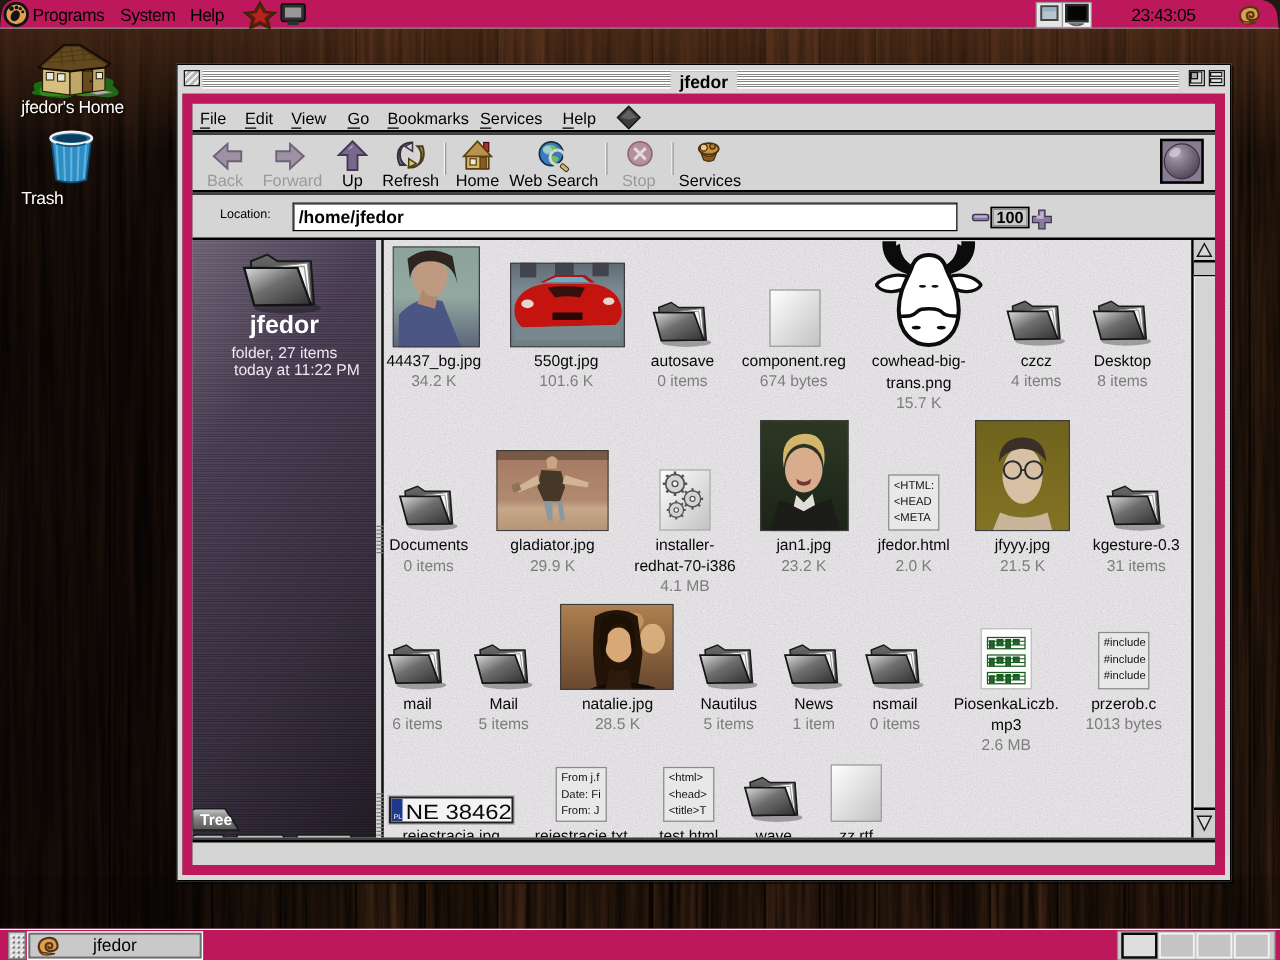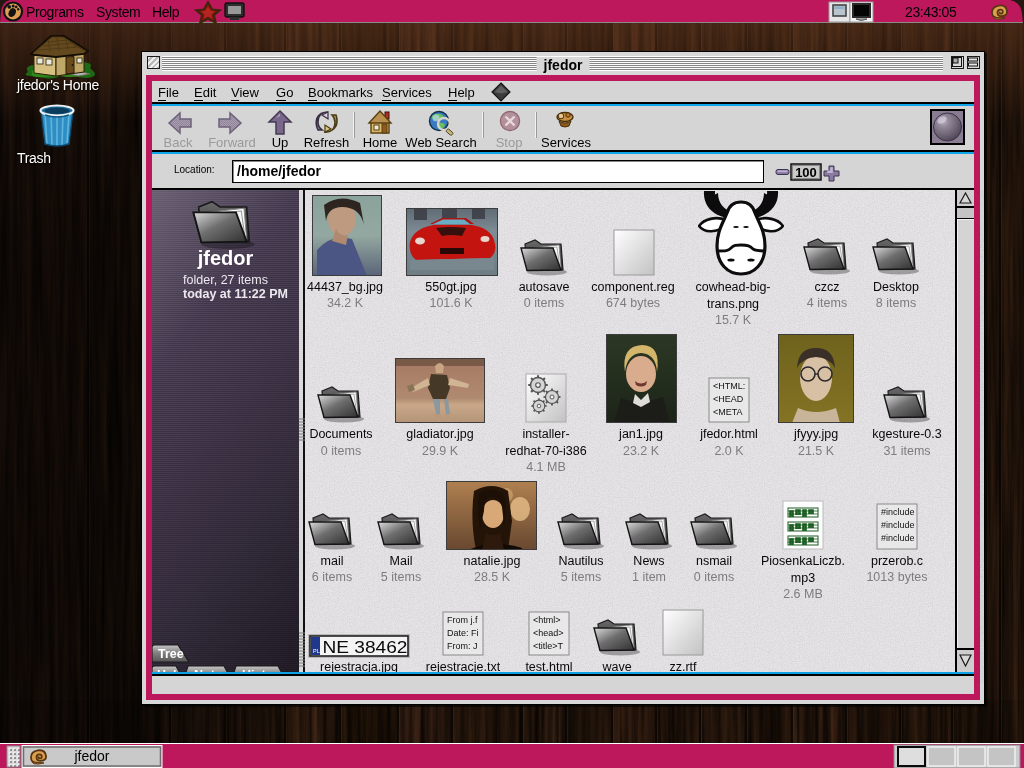--- a/index.html
+++ b/index.html
@@ -16,21 +16,21 @@
 
 
 #win { position:absolute; left:141px; top:51px; width:844px; height:654px; z-index:10;
   background:#d8d8d8; border:1px solid #000; box-shadow:2px 2px 0 rgba(0,0,0,0.55); }
 #titlebar { position:absolute; left:4px; top:3px; right:4px; height:20px; }
 .stripes { position:absolute; top:1px; height:15px;
   background:repeating-linear-gradient(180deg,#fdfdfd 0px,#fdfdfd 1px,#868686 1px,#868686 2px); }
 #title { position:absolute; top:2px; left:50%; transform:translateX(-50%); padding:0 7px; background:#d8d8d8;
   font-weight:bold; font-size:14px; line-height:16px; color:#000; }
 .tbtn { position:absolute; top:1px; width:13px; height:13px; background:repeating-linear-gradient(135deg,#efefef 0 2px,#b8b8b8 2px 4px); border:1.5px solid #1a1a1a; }
-#inner { position:absolute; left:4px; top:23px; right:4px; bottom:4px; border:6px solid #be185d; background:#0ea5e9; }
+#inner { position:absolute; left:4px; top:23px; right:4px; bottom:4px; border:8px solid #be185d; background:#404040; }
 #menubar { position:absolute; left:0; top:0; right:0; height:23px; background:#d5d5d5; border-bottom:2px solid #000; }
 .mitem { position:absolute; top:4px; font-size:13px; color:#000; }
 .mitem span { border-bottom:1px solid #000; }
 #toolbar { position:absolute; left:0; top:25px; right:0; height:46px; background:#d5d5d5; border-bottom:2px solid #000; }
 .titem { position:absolute; text-align:center; font-size:13px; color:#000; }
 .titem.dis { color:#9a9a9a; }
 #locbar { position:absolute; left:0; top:73px; right:0; height:36px; background:#d5d5d5; border-bottom:2px solid #000; }
 #locinput { position:absolute; left:80px; top:6px; width:532px; height:23px; background:#fff; border:1px solid #000;
   box-shadow:inset 1px 1px 0 #888; font-size:14px; font-weight:bold; padding:2px 4px; color:#000; }
 #viewsel { position:absolute; right:9px; top:3px; width:128px; height:28px; background:#d9d9d9;
@@ -362,21 +362,21 @@
             </filter>
             <rect width="832" height="493" fill="#666" filter="url(#cnoise)" opacity="0.4"></rect>
           </svg>
       <div id="sidebar">
             <div id="sideshade"></div>
         <svg style="position:absolute;left:36px;top:5px" width="72" height="56" viewBox="0 0 54 40">
               <use href="#fold"></use>
             </svg>
         <div style="position:absolute;left:0;top:57px;width:147px;text-align:center;color:#fff;font-size:20px;font-weight:bold;">jfedor</div>
         <div style="position:absolute;left:0;top:83px;width:147px;text-align:center;color:#ece8ee;font-size:12.5px;">folder, 27 items</div>
-        <div style="position:absolute;left:0;top:97px;width:167px;text-align:center;color:#ece8ee;font-size:12.5px;font-weight:bold;">today at 11:22 PM</div>
+        <div style="position:absolute;left:0;top:97px;width:167px;text-align:center;color:#ece8ee;font-size:12.5px;">today at 11:22 PM</div>
         <svg style="position:absolute;left:0;top:454px" width="147" height="40">
           <defs>
                 <linearGradient id="tabg" x1="0" y1="0" x2="0" y2="1">
             <stop offset="0" stop-color="#c6c6c6"></stop>
                   <stop offset="0.45" stop-color="#828282"></stop>
                   <stop offset="1" stop-color="#565656"></stop>
           </linearGradient>
               </defs>
           <path d="M0,18 L0,3 Q0,1 3,1 L26,1 L37,18 Z" fill="url(#tabg)" stroke="#1a1a1a" stroke-width="1.2"></path>
           <text x="6" y="14" font-size="12.5" font-weight="bold" fill="#fff" font-family="Liberation Sans">Tree</text>

